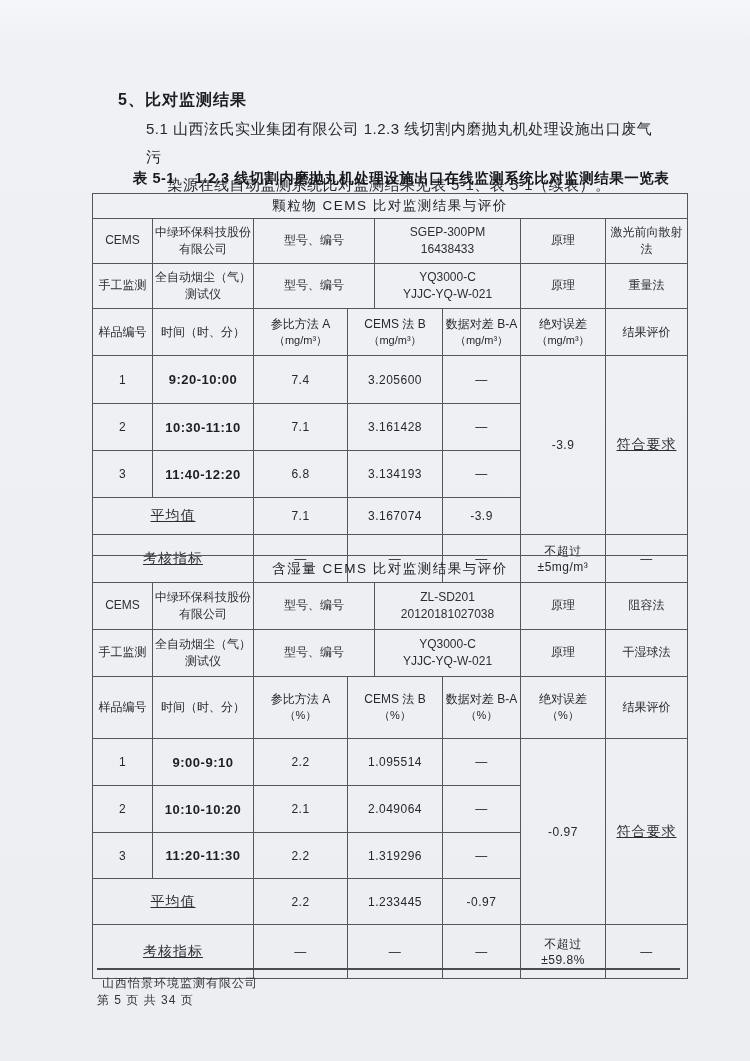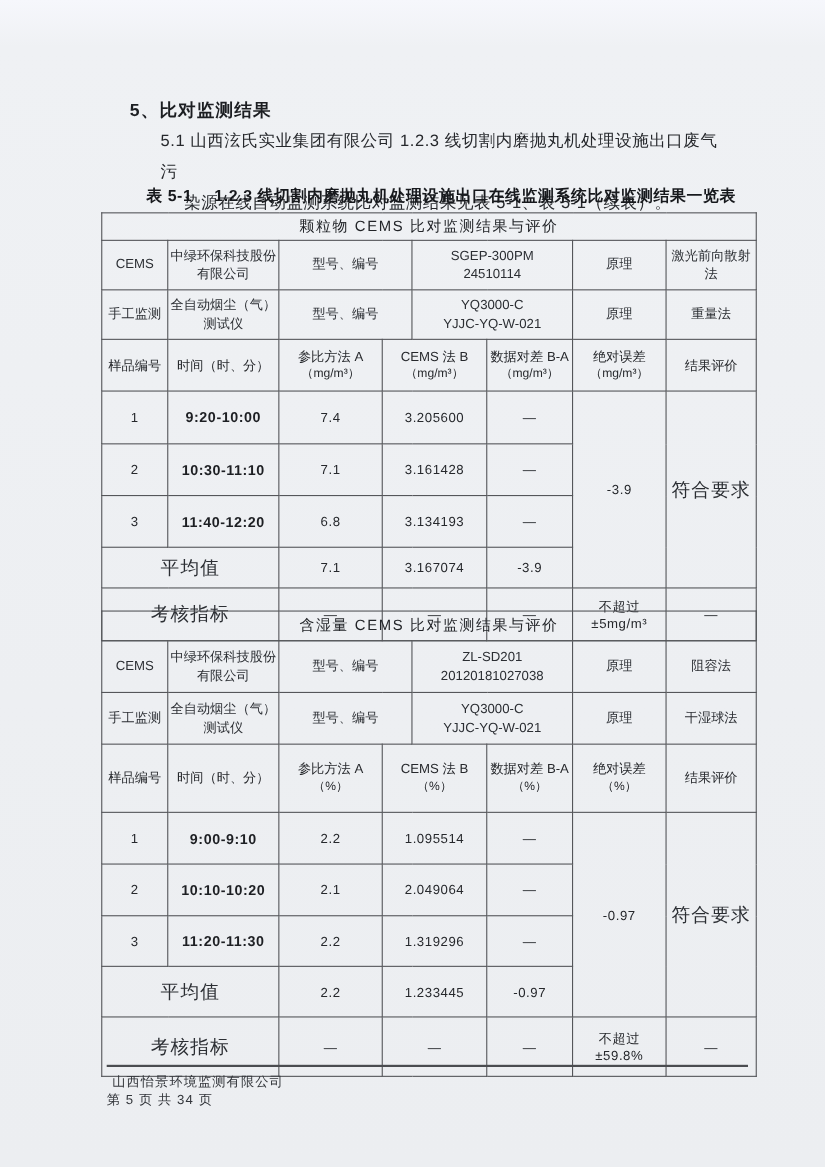--- a/index.html
+++ b/index.html
@@ -52,21 +52,21 @@
   .row-data td{height:44px;font-size:12px;}
   .t1 .row-data.r1 td{height:45px;}
   .t2 .row-data.r3 td{height:43px;}
   .row-avg td{height:34px;font-size:12.5px;}
   .t2 .row-avg td{height:43px;}
   .row-assess td{height:45px;font-size:12px;}
   .t2 .row-assess td{height:51px;}
   td.time{font-weight:600;font-size:13px;color:#1d1f23;letter-spacing:0.5px;}
   td.num{font-size:12px;color:#26282c;letter-spacing:0.5px;}
   td.pre{white-space:pre-line;font-size:12px;line-height:1.45;}
-  td.lbl{font-size:17px;letter-spacing:1px;}
+  td.lbl{font-size:14px;letter-spacing:1px;text-decoration:underline;}
   .footer{
     position:absolute;left:97px;top:968px;width:583px;
     border-top:2px solid #4a4c50;
     display:flex;justify-content:space-between;
     padding-top:5px;font-size:12px;color:#33363b;letter-spacing:1px;flex-direction:column;
   }
   .footer .fl{margin-left:5px;}
 </style>
 </head>
 <body>
@@ -98,21 +98,21 @@
     </colgroup>
     <tbody>
         <tr class="row-title">
       <td colspan="8">颗粒物 CEMS 比对监测结果与评价</td>
     </tr>
     <tr class="row-equip">
       <td>CEMS</td>
       <td>中绿环保科技股份有限公司</td>
       <td colspan="2">型号、编号</td>
       <td colspan="2" class="pre">SGEP-300PM
-24510114</td>
+16438433</td>
       <td>原理</td>
       <td>激光前向散射法</td>
     </tr>
     <tr class="row-equip">
       <td>手工监测</td>
       <td>全自动烟尘（气）测试仪</td>
       <td colspan="2">型号、编号</td>
       <td colspan="2" class="pre">YQ3000-C
 YJJC-YQ-W-021</td>
       <td>原理</td>

